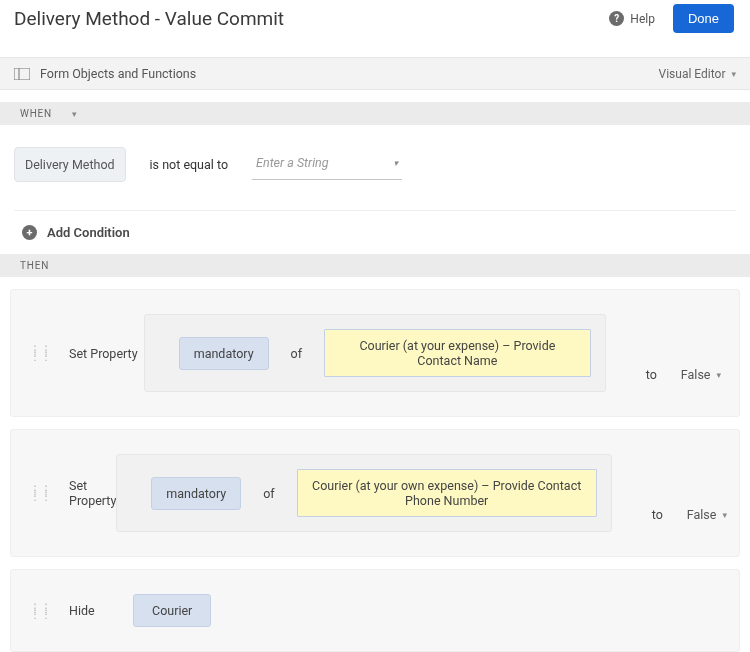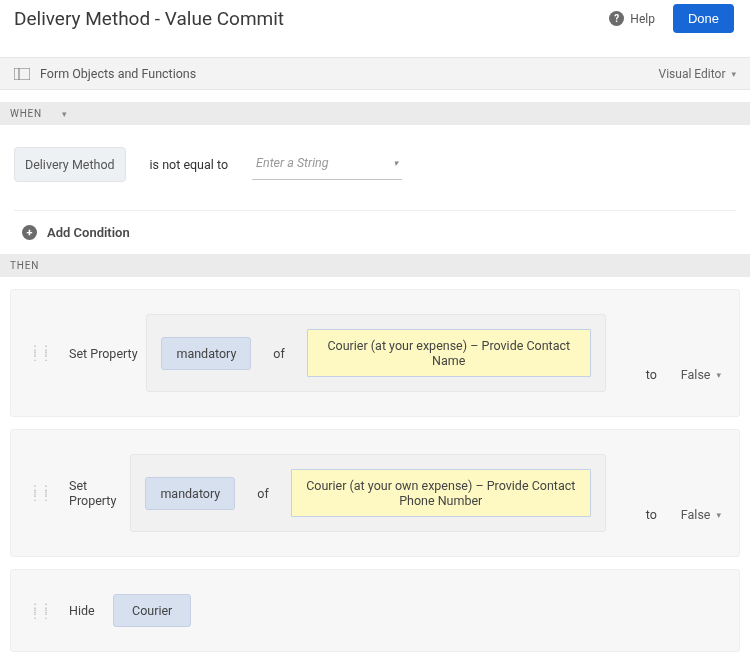--- a/index.html
+++ b/index.html
@@ -75,21 +75,21 @@
   }
   .chev {
     font-size: 9px; color: #888;
   }
   .section-band {
     background: #ebebeb;
     text-transform: uppercase;
     letter-spacing: 0.8px;
     font-size: 10px;
     color: #666;
-    padding: 6px 10px;
+    padding: 6px 20px;
     display: flex; align-items: center; gap: 20px;
     margin-top: 20px;
   }
   .section-band.first { margin-top: 12px; }
   .when-row {
     display: flex; align-items: center; gap: 24px;
     padding: 22px 14px 0 14px;
   }
   .chip {
     background: #eef1f4;
@@ -153,21 +153,21 @@
     border: 1px solid #e6e6e6;
     border-radius: 3px;
     padding: 14px 14px;
     display: flex; align-items: center; gap: 22px;
   }
   .token {
     background: #d6e0ef;
     border: 1px solid #c4d1e4;
     border-radius: 3px;
     padding: 8px 14px;
-    color: #444; font-size: 12.5px;
+    color: #444; font-size: 12.5px; margin-left: 20px;
   }
   .token-wide {
     background: #fef9c3;
     border: 1px solid #c4d1e4;
     border-radius: 1px;
     padding: 8px 14px;
     color: #444; font-size: 12.5px;
     min-width: 240px; text-align: center;
   }
   .of-text, .to-text {

